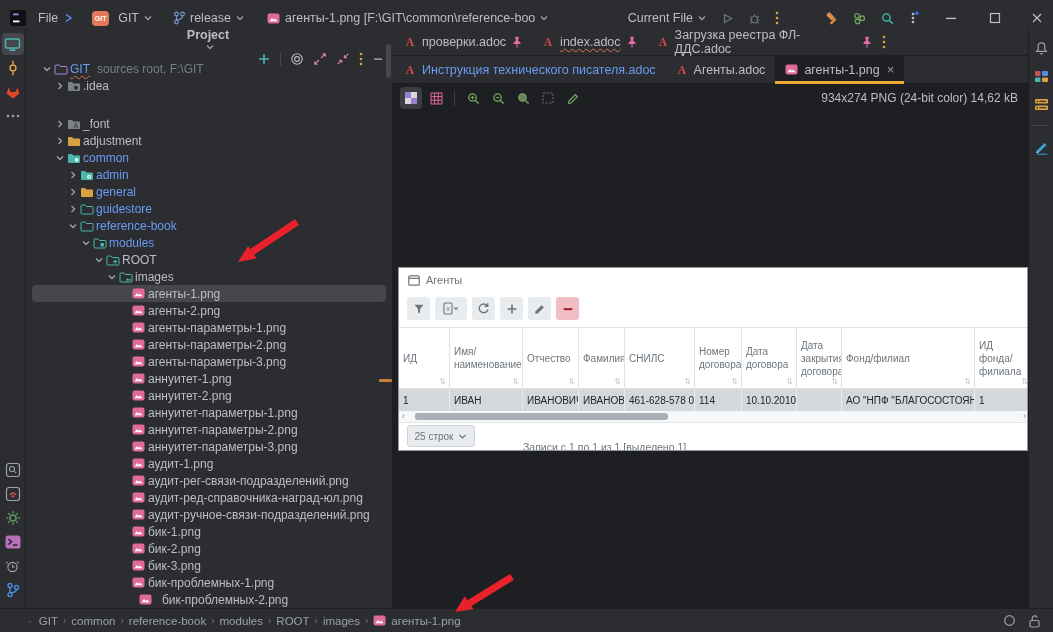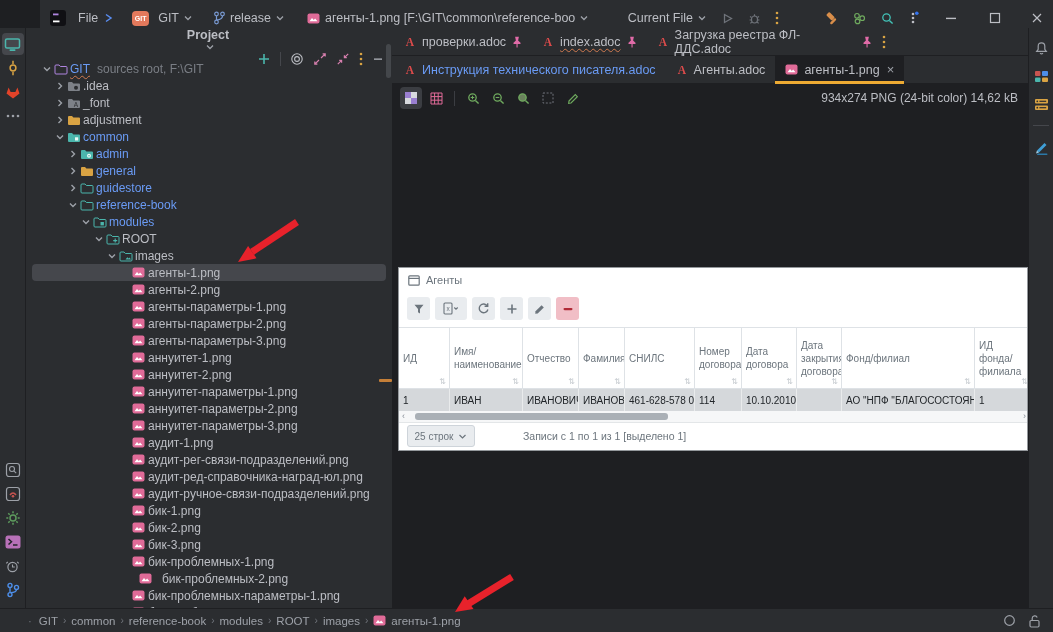--- a/index.html
+++ b/index.html
@@ -2,21 +2,21 @@
 <html><head>
 <meta charset="utf-8">
 <style>
   html,body{margin:0;padding:0;}
   body{width:1053px;height:632px;position:relative;overflow:hidden;background:#1e1f22;
        font-family:"Liberation Sans",sans-serif;color:#bcbec4;-webkit-font-smoothing:antialiased;}
   svg{display:block}
   
   .titlebar{position:absolute;left:0;top:0;right:0;height:37px;background:#2b2d30;
     border-bottom:1px solid #1e1f22;box-sizing:border-box;display:flex;align-items:center;
-    padding:0 10px;font-size:12.5px;margin-left:40px;}
+    padding:0 10px;font-size:12.5px;}
   .titlebar>*{flex:0 0 auto}
   .tb-menu{color:#bcbec4;margin:0 4px;}
   .git-badge{background:#e3795c;color:#fff;font-size:7px;font-weight:700;border-radius:4px;
     width:17px;height:15px;display:flex;align-items:center;justify-content:center;margin:0 5px 0 18px;}
   .tb-title{color:#bcbec4;margin:0 4px 0 5px;max-width:250px;white-space:nowrap;overflow:hidden;}
   .tb-right{margin-left:auto;display:flex;align-items:center;}
   .tb-ic{display:flex;align-items:center;justify-content:center;}
   
   .left-strip{position:absolute;left:0;top:28px;width:26px;bottom:24px;background:#2b2d30;
     border-right:1px solid #1e1f22;box-sizing:border-box;display:flex;flex-direction:column;
@@ -77,21 +77,21 @@
   .sc-cell{box-sizing:border-box;border-left:1px solid #e9ebec;padding:0 4px;font-size:10px;
     color:#212529;display:flex;align-items:center;white-space:nowrap;overflow:hidden;}
   .sc-cell:first-child{border-left:none;}
   .sc-scroll{position:absolute;left:0;top:143px;width:630px;height:11px;background:#f6f7f8;
     border-bottom:1px solid #e3e6e8;}
   .sc-thumb{position:absolute;left:16px;top:2px;width:253px;height:7px;background:#aab0b6;border-radius:3px;}
   .sc-sarrow{position:absolute;top:0;font-size:9px;color:#868e96;line-height:11px;}
   .sc-pagesize{position:absolute;left:8px;top:157px;width:68px;height:22px;background:#e9ecef;
     border:1px solid #ced4da;border-radius:3px;box-sizing:border-box;display:flex;align-items:center;
     justify-content:center;gap:5px;font-size:10px;color:#6c757d;}
-  .sc-records{position:absolute;left:124px;top:157px;height:22px;line-height:22px;font-size:10.5px;color:#6c757d;}
+  .sc-records{position:absolute;left:124px;top:168px;height:22px;line-height:22px;font-size:10.5px;color:#6c757d;}
   
   .right-strip{position:absolute;right:0;top:28px;width:25px;bottom:24px;background:#2b2d30;
     border-left:1px solid #1e1f22;box-sizing:border-box;display:flex;flex-direction:column;
     align-items:center;padding-top:6px;}
   .rs-divider{width:16px;height:1px;background:#45474c;margin:7px 0;}
   .right-strip .strip-btn{margin:3px 0;}
   
   .statusbar{position:absolute;left:0;right:0;bottom:0;height:24px;background:#2b2d30;
     border-top:1px solid #1e1f22;box-sizing:border-box;display:flex;align-items:center;
     font-size:11.5px;color:#9da1a8;padding:0 12px 0 28px;}
@@ -377,21 +377,21 @@
           </svg>
         </span>
         <span class="ticon">
           <svg width="14" height="12" viewBox="0 0 14 12">
             <path d="M1 3 Q1 2 2 2 H5 L6.4 3.5 H12 Q13 3.5 13 4.5 V10 Q13 11 12 11 H2 Q1 11 1 10 Z" fill="#7d8188" stroke="none" stroke-width="1"></path>
             <circle cx="9" cy="7.8" r="2" fill="#2b2d30"></circle>
           </svg>
         </span>
         <span class="tlabel">.idea</span>
       </div>
-      <div class="tree-row" style="padding-left: 21px;">
+      <div class="tree-row" style="padding-left: 21px; margin-top: 21px;">
         <span class="chev">
           <svg width="12" height="12" viewBox="0 0 12 12">
             <polyline points="4.5,3 7.5,6 4.5,9" fill="none" stroke="#9da1a8" stroke-width="1.4"></polyline>
           </svg>
         </span>
         <span class="ticon">
           <svg width="14" height="12" viewBox="0 0 14 12">
             <path d="M1 3 Q1 2 2 2 H5 L6.4 3.5 H12 Q13 3.5 13 4.5 V10 Q13 11 12 11 H2 Q1 11 1 10 Z" fill="#7d8188" stroke="none" stroke-width="1"></path>
             <text x="9" y="9.8" text-anchor="middle" font-size="6.5" fill="#2b2d30" font-family="Liberation Sans,sans-serif">A</text>
           </svg>

